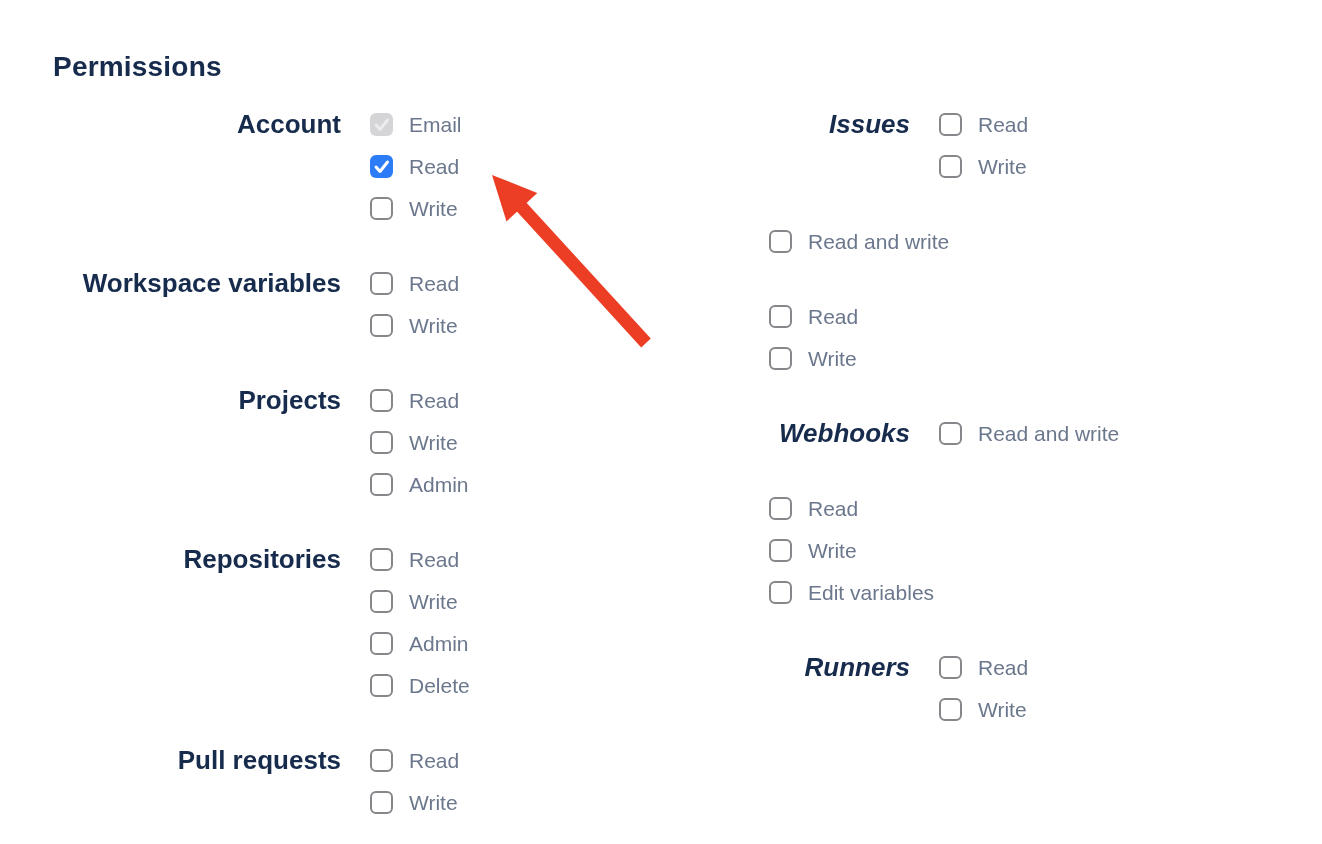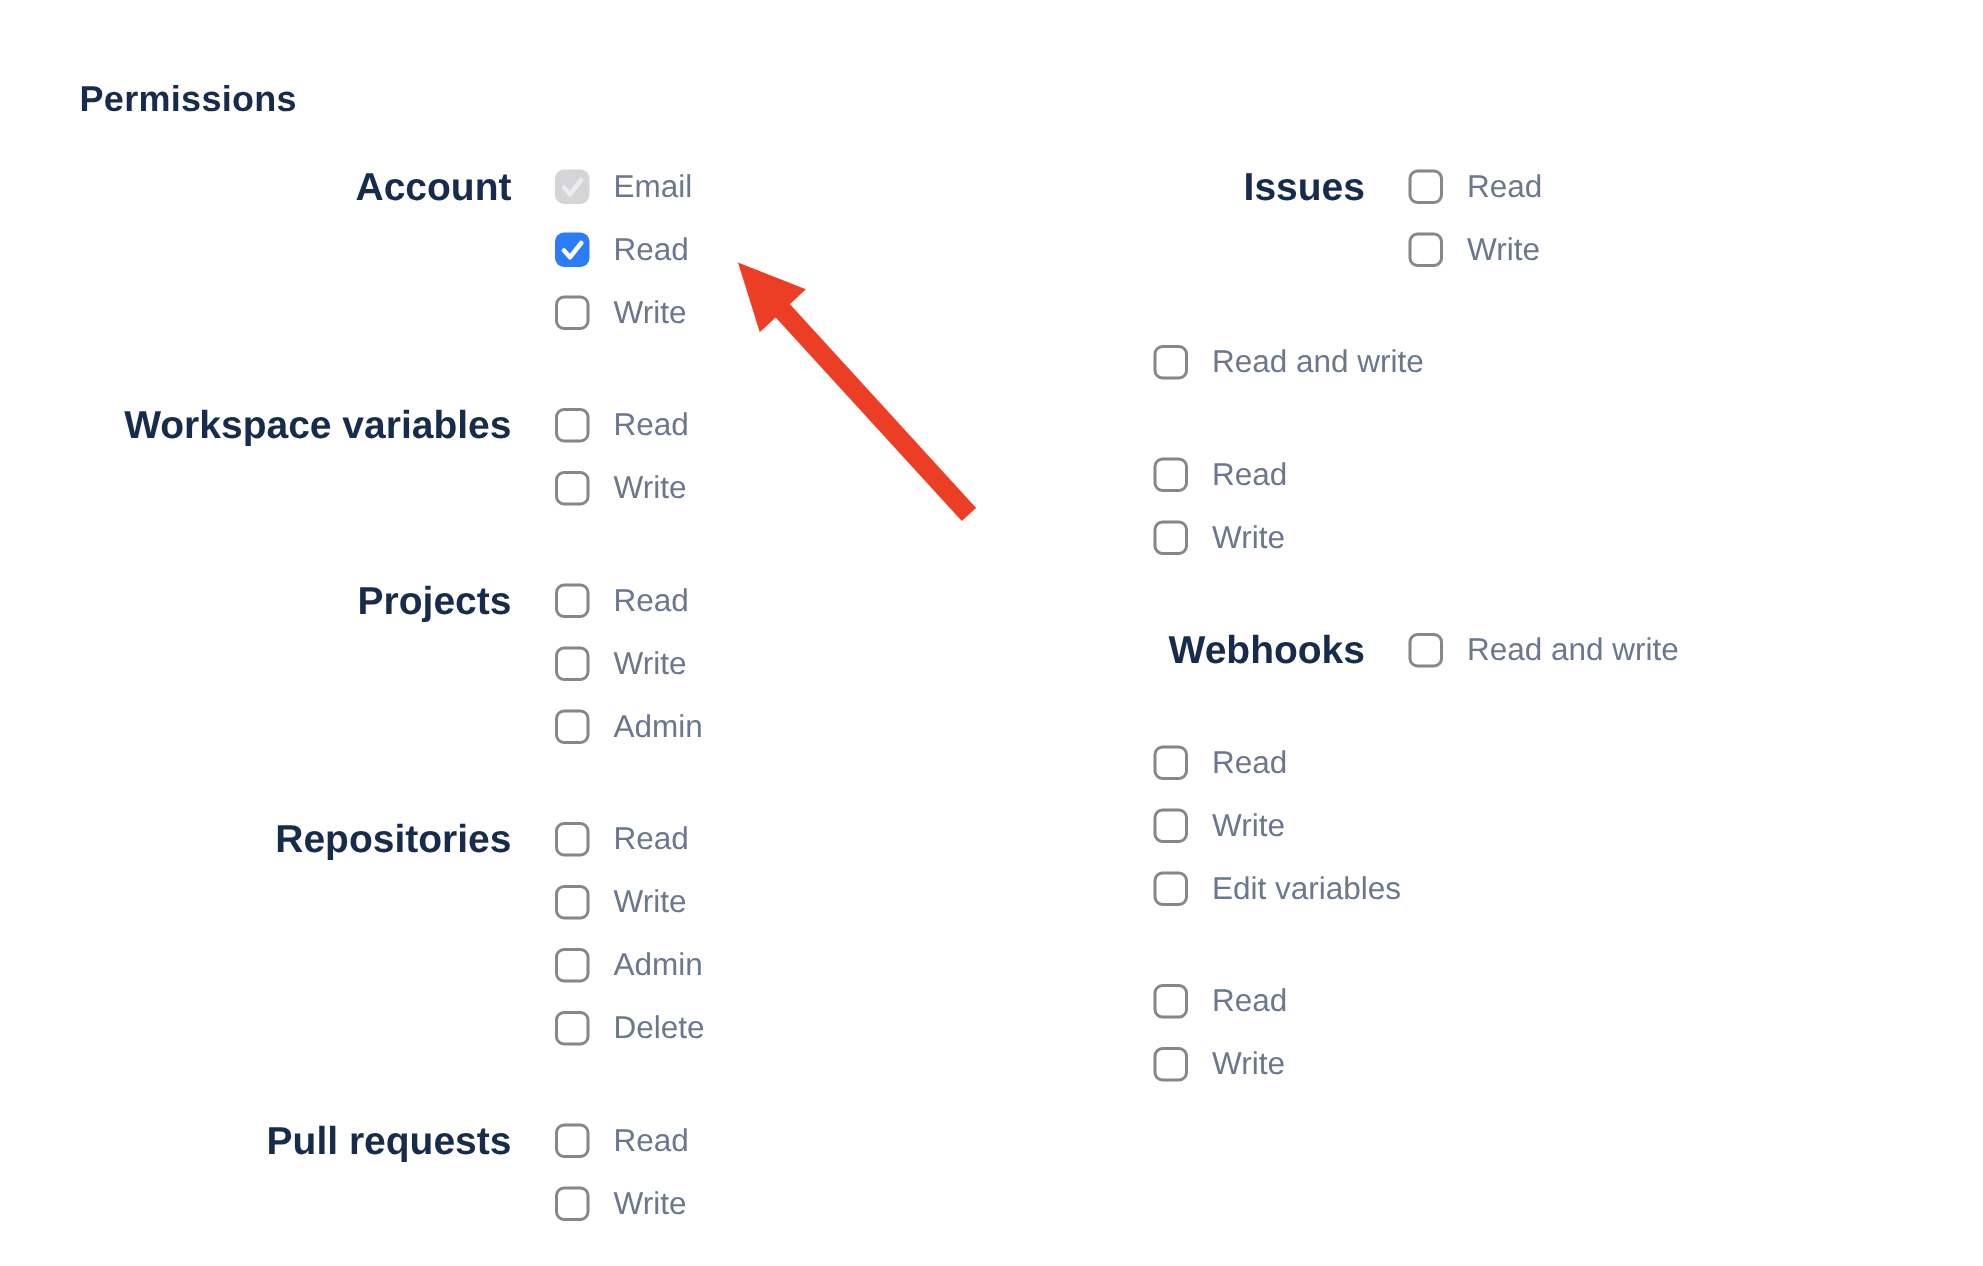--- a/index.html
+++ b/index.html
@@ -15,21 +15,21 @@
   html,body{margin:0;padding:0;background:#ffffff;}
   body{font-family:"Liberation Sans", sans-serif;}
   .page{
     position:relative;
     width:1322px;
     height:844px;
     padding:53px 40px 40px 53px;
     overflow:hidden;
   }
   .page-title{
-    font-size:24px;
+    font-size:28px;
     line-height:28px;
     font-weight:bold;
     color:var(--heading-color);
     margin:0 0 30px 0;
     letter-spacing:0.2px;
   }
   .perm-grid{
     display:grid;
     grid-template-columns:687px auto;
     align-items:start;
@@ -40,21 +40,21 @@
   }
   .perm-label{
     font-size:26px;
     line-height:27px;
     font-weight:bold;
     color:var(--group-label-color);
     text-align:right;
     flex:0 0 auto;
   }
   .col-left .perm-label{width:288px;}
-  .col-right .perm-label{width:170px;}
+  .col-right .perm-label{width:170px;font-style:italic;}
   .perm-items{
     display:flex;
     flex-direction:column;
     gap:15px;
     margin-left:29px;
   }
   .perm-item{
     display:flex;
     align-items:center;
     height:27px;
@@ -247,20 +247,21 @@
               <span class="checkbox"></span>
               <span class="perm-item-label">Write</span>
             </label>
             <label class="perm-item">
               <span class="checkbox"></span>
               <span class="perm-item-label">Edit variables</span>
             </label>
           </div>
         </div>
         <div class="perm-group">
+          <div class="perm-label">Runners</div>
           <div class="perm-items">
             <label class="perm-item">
               <span class="checkbox"></span>
               <span class="perm-item-label">Read</span>
             </label>
             <label class="perm-item">
               <span class="checkbox"></span>
               <span class="perm-item-label">Write</span>
             </label>
           </div>

